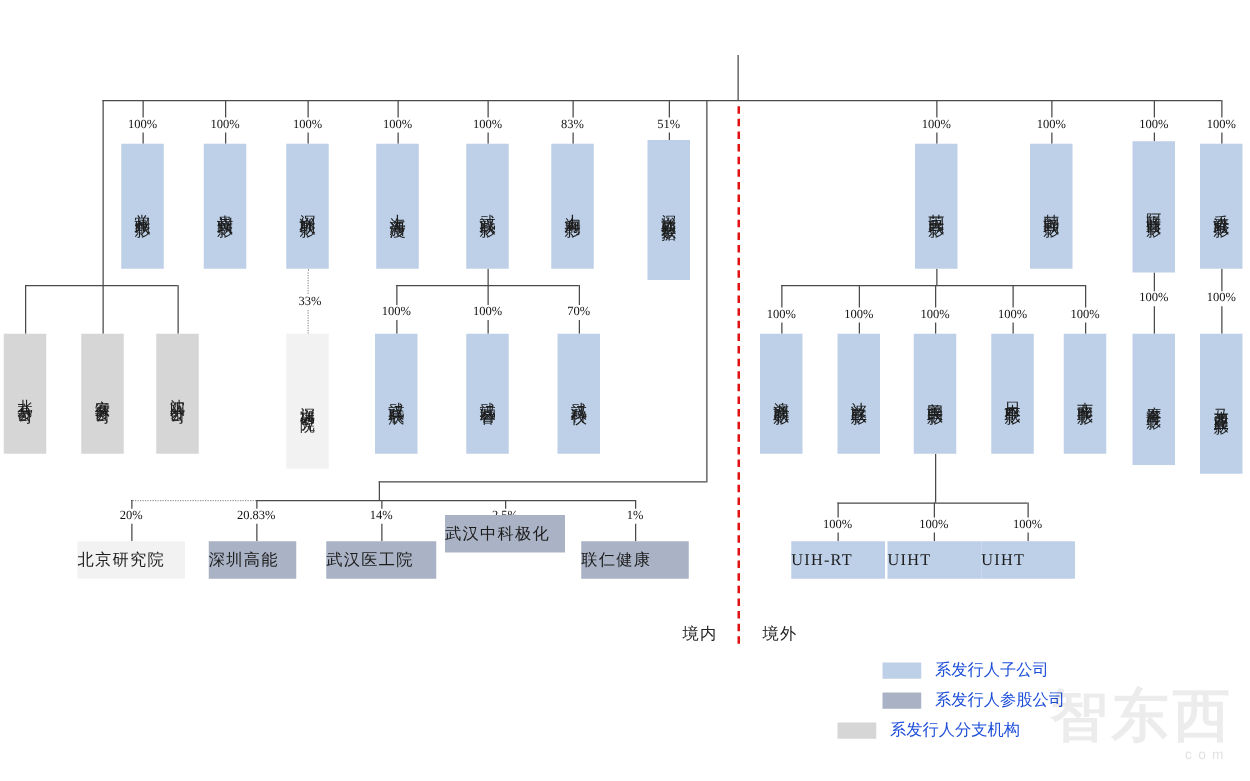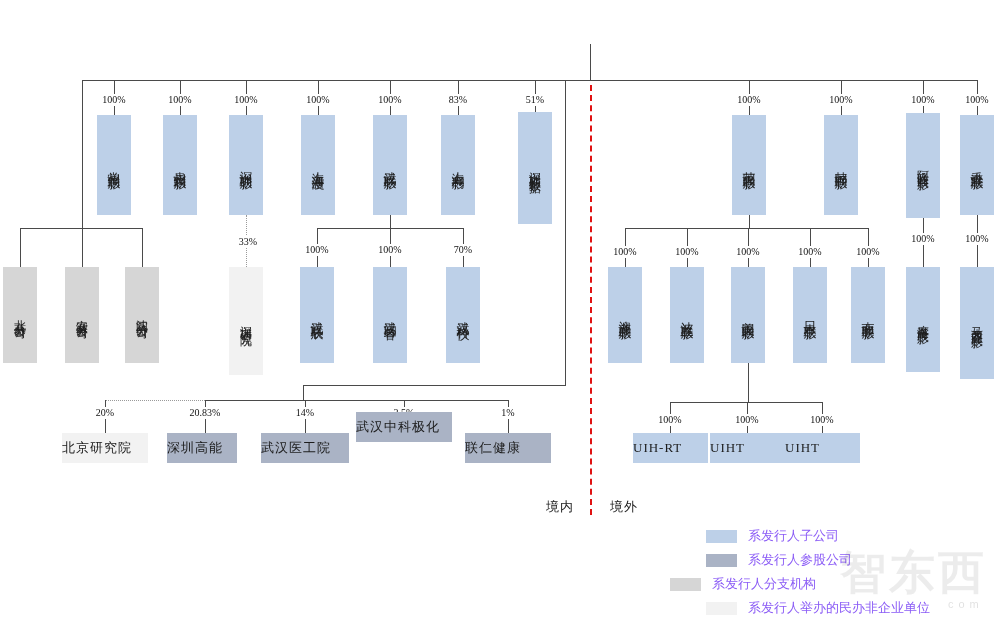--- a/index.html
+++ b/index.html
@@ -24,21 +24,21 @@
   .gray{background:#d6d6d6;}
   .lite{background:#f2f2f2;}
   .part{background:#aab3c5;}
   .blue{background:#bdd0e8;}
   .pct{position:absolute;transform:translateX(-50%);font-size:10px;line-height:12px;
        color:#111;background:#fff;padding:0 2px;white-space:nowrap;}
   .region{position:absolute;font-size:13px;color:#222;letter-spacing:1px;}
   
   .lrow{position:absolute;display:flex;align-items:center;}
   .sw{width:31px;height:13px;margin-right:11px;flex:none;}
-  .ltext{font-size:13px;color:#8b5cf6;}
+  .ltext{font-size:13px;color:#1d4ed8;}
   
   .wm{position:absolute;left:840px;top:542px;font-family:"Liberation Sans",sans-serif;
       font-weight:bold;font-size:46px;letter-spacing:3px;color:#000;opacity:.07;
       white-space:nowrap;}
   .wm2{position:absolute;left:948px;top:598px;font-family:"Liberation Sans",sans-serif;
        font-size:11px;letter-spacing:5px;color:#000;opacity:.12;}
 </style>
 </head>
 <body>
 
@@ -248,21 +248,17 @@
     <span class="ltext">系发行人子公司</span>
   </div>
   <div class="lrow" style="left:706px;top:551px">
     <span class="sw" style="background:#aab3c5"></span>
     <span class="ltext">系发行人参股公司</span>
   </div>
   <div class="lrow" style="left:670px;top:575px">
     <span class="sw" style="background:#d6d6d6"></span>
     <span class="ltext">系发行人分支机构</span>
   </div>
-  <div class="lrow" style="left:706px;top:599px">
-    <span class="sw" style="background:#f2f2f2"></span>
-    <span class="ltext">系发行人举办的民办非企业单位</span>
-  </div>
 
   <div class="wm">智东西</div>
   <div class="wm2">com</div>
 
 </div>
 
 </body></html>

